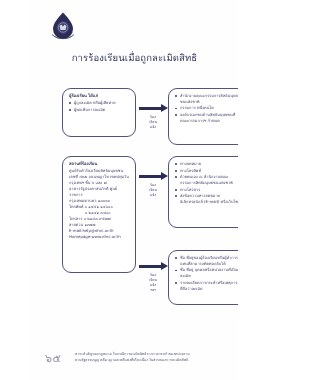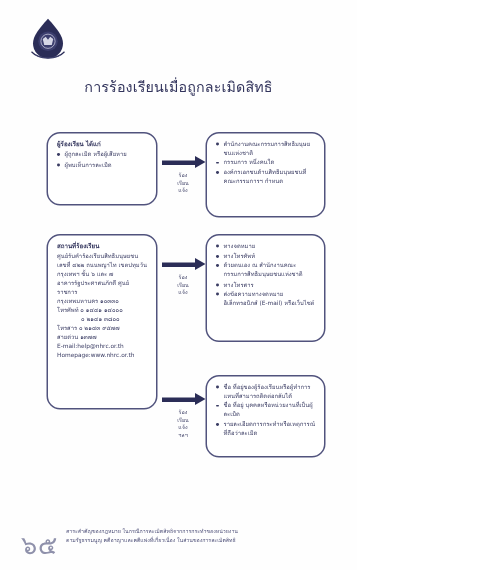--- a/index.html
+++ b/index.html
@@ -14,20 +14,21 @@
     position: relative;
     overflow: hidden;
     font-family: "DejaVu Sans", "Liberation Sans", sans-serif;
     color: #2f3159;
   }
 
   .page {
     position: absolute;
     inset: 0;
     background: #fefefe;
+    margin-left: 31px;
   }
 
   
   .emblem {
     position: absolute;
     left: 17px;
     top: 11px;
     width: 30px;
     height: 34px;
   }
@@ -134,21 +135,21 @@
     color: #3a3c63;
     text-align: center;
     white-space: nowrap;
   }
 
   
   .folio {
     position: absolute;
     left: 14px;
     top: 349px;
-    font-size: 17px;
+    font-size: 11px;
     color: #8f91ab;
     font-family: "DejaVu Sans", "Liberation Sans", sans-serif;
     letter-spacing: 0.5px;
   }
   .footnote {
     position: absolute;
     left: 44px;
     top: 352px;
     width: 186px;
     font-size: 3.5px;

